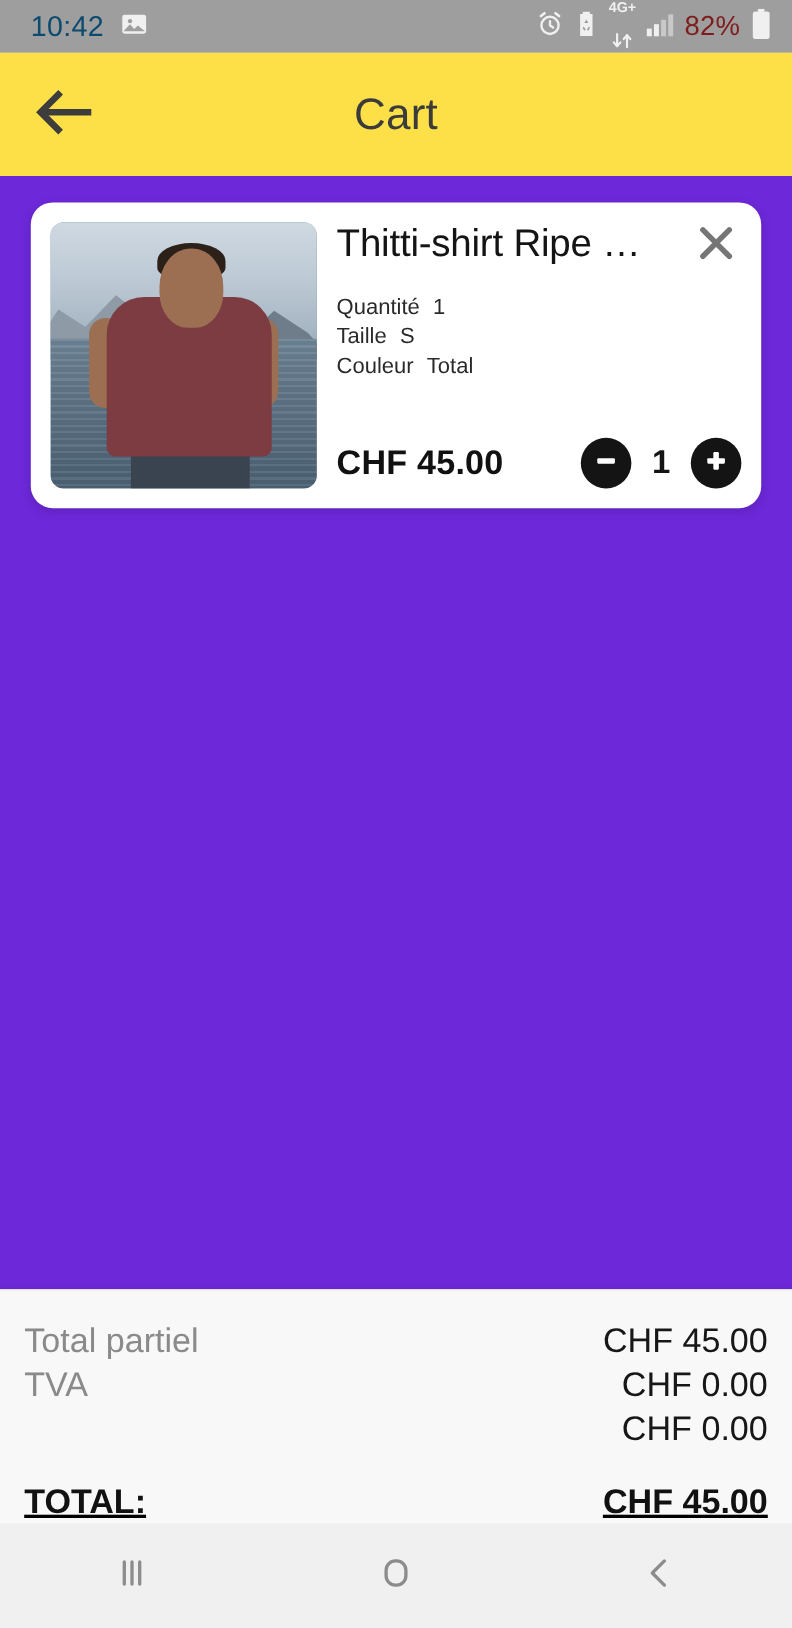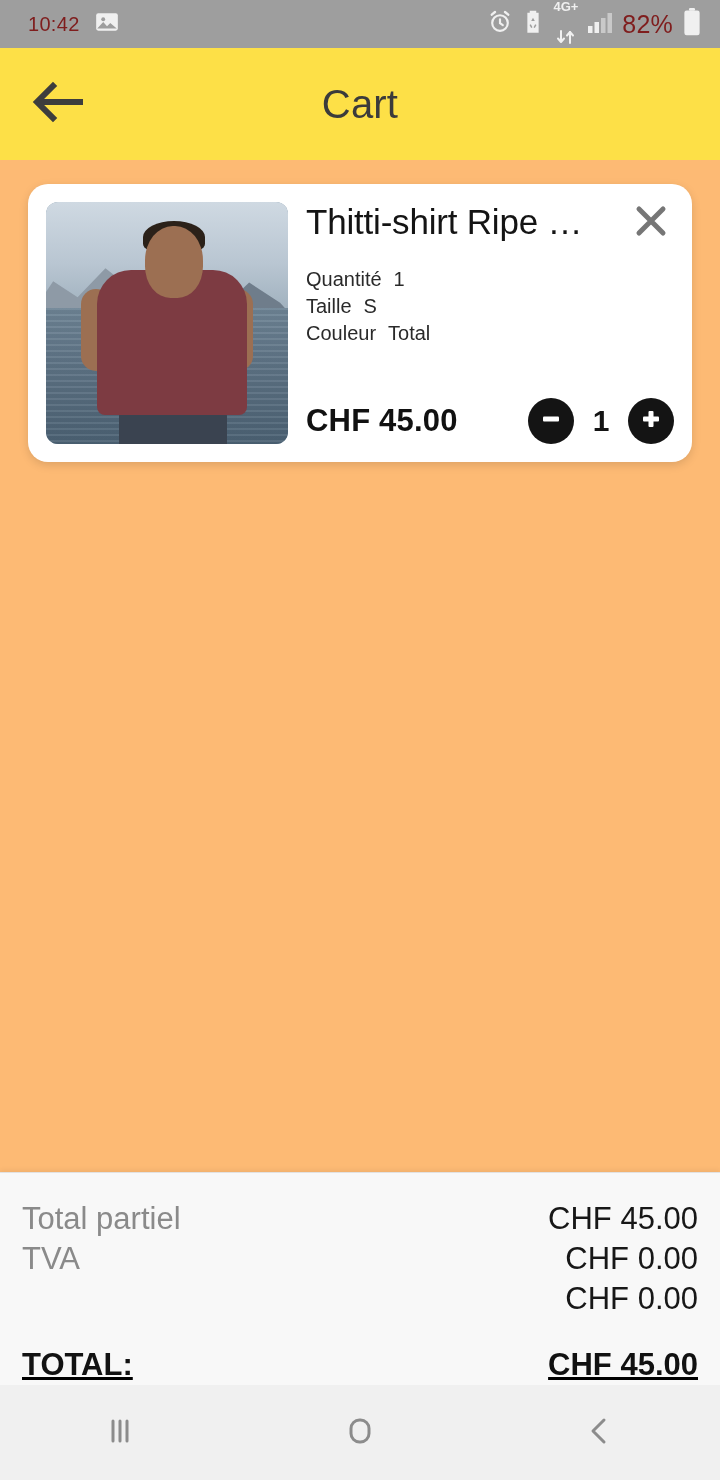--- a/index.html
+++ b/index.html
@@ -18,21 +18,21 @@
 
   
   .statusbar {
     height:48px; flex:0 0 48px;
     background:#9e9e9e;
     display:flex; align-items:center;
     padding:0 18px 0 28px;
     color:#f2f2f2;
   }
   .sb-left { display:flex; align-items:center; gap:14px; }
-  .sb-time { font-size:20px; letter-spacing:.3px; color:#7f1d1d; }
+  .sb-time { font-size:26px; letter-spacing:.3px; color:#0c4a6e; }
   .sb-right { margin-left:auto; display:flex; align-items:center; gap:9px; }
   .sb-ico { display:block; }
   .sb-batt-pct { font-size:25px; color:#7f1d1d; letter-spacing:.2px; }
   .net-label { font-size:13px; line-height:1; color:#f0f0f0; font-weight:700; }
   .net-wrap { display:flex; flex-direction:column; align-items:center; gap:17px; }
 
   
   .appbar {
     height:112px; flex:0 0 112px;
     background:#fde047;
@@ -48,21 +48,21 @@
   .appbar-title {
     position:absolute; left:0; right:0;
     text-align:center;
     font-size:40px; color:#3b3b3b;
     letter-spacing:.2px;
   }
 
   
   .cart-body {
     flex:1 1 auto;
-    background:#fdba74;
+    background:#6d28d9;
     padding:24px 28px 0 28px;
     overflow:hidden;
   }
 
   .cart-card {
     background:#ffffff;
     border-radius:20px;
     box-shadow:0 3px 10px rgba(0,0,0,.13);
     display:flex;
     padding:18px;

